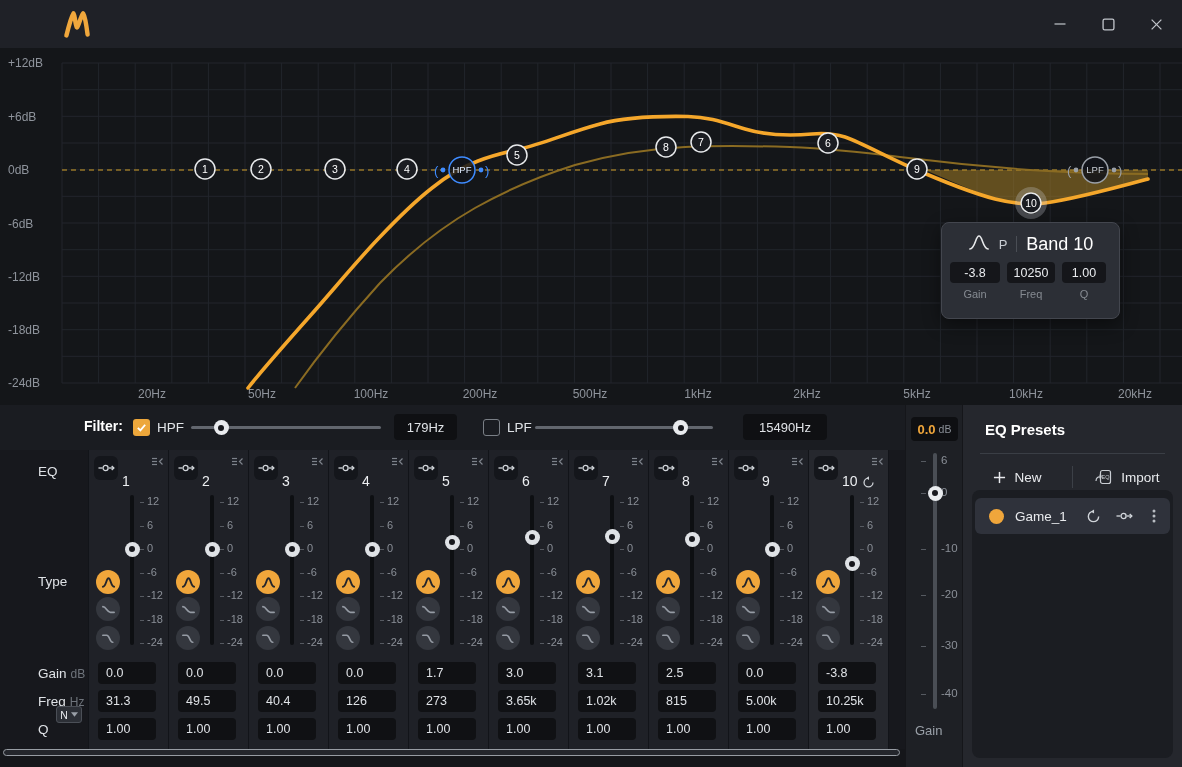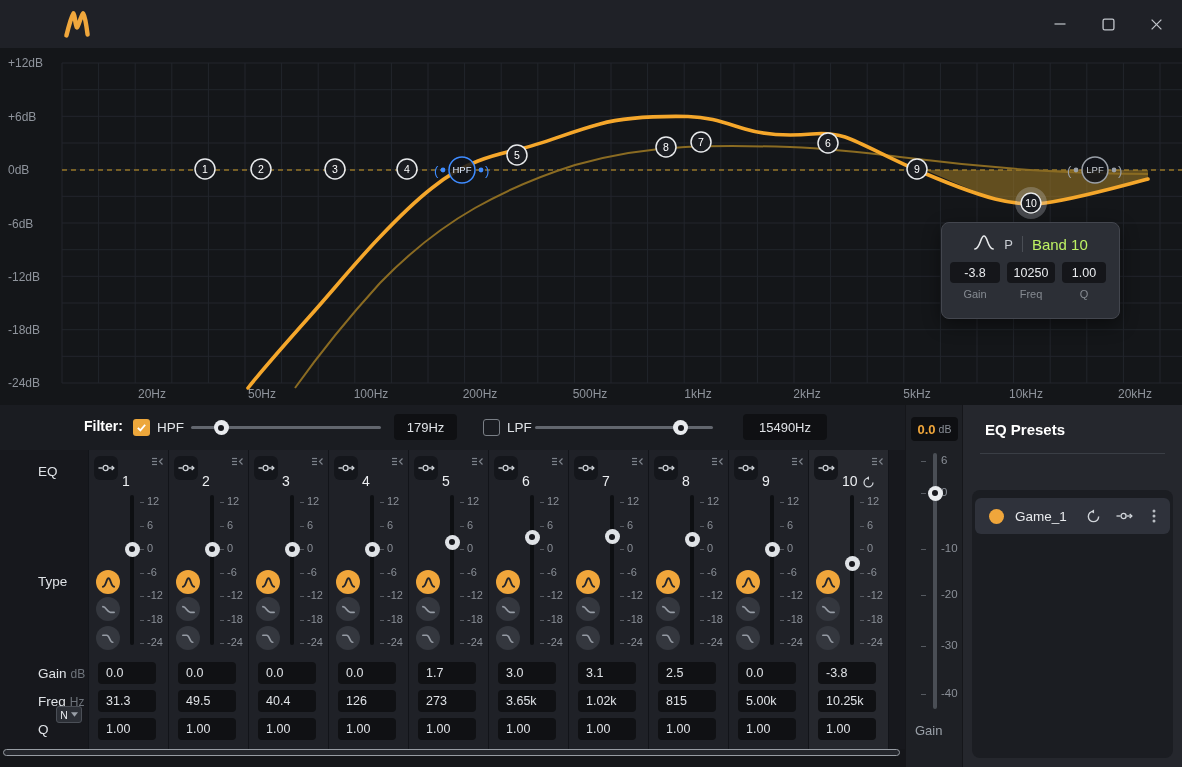--- a/index.html
+++ b/index.html
@@ -15,21 +15,21 @@
   .gl{stroke:#22252c;stroke-width:1;}
   .ax{fill:#8f949c;font-size:12px;}
   .xm{text-anchor:middle;}
   .bn{fill:#ffffff;font-size:10.5px;text-anchor:middle;}
   .fm{font-size:9.5px;text-anchor:middle;}
   
   #tooltip{position:absolute;left:941px;top:222px;width:179px;height:97px;background:#2c2f36;border:1px solid #43464e;border-radius:8px;box-shadow:0 6px 18px rgba(0,0,0,.45);z-index:5;box-sizing:border-box;}
   .tt-head{display:flex;align-items:center;justify-content:center;gap:9px;margin-top:10px;height:22px;}
   .tt-p{color:#c9cdd3;font-size:13px;}
   .tt-sep{width:1px;height:16px;background:#4a4e55;}
-  .tt-title{color:#bef264;font-size:15px;}
+  .tt-title{color:#ffffff;font-size:18px;}
   .tt-vals{display:flex;gap:7px;padding:0 8px;margin-top:7px;}
   .tt-box{height:21px;background:#15161a;border-radius:4px;color:#e9ebee;font-size:12.5px;display:flex;align-items:center;justify-content:center;}
   .tt-vals .tt-box:nth-child(1){width:50px;}
   .tt-vals .tt-box:nth-child(2){width:48px;}
   .tt-vals .tt-box:nth-child(3){width:44px;}
   .tt-labs{display:flex;gap:7px;padding:0 8px;margin-top:5px;color:#868b92;font-size:11px;}
   .tt-labs span{display:inline-block;text-align:center;}
   .tt-labs span:nth-child(1){width:50px;}
   .tt-labs span:nth-child(2){width:48px;}
   .tt-labs span:nth-child(3){width:44px;}
@@ -848,20 +848,38 @@
       <div class="mdash" style="top:289px"></div>
       <div class="mlab" style="top:282px">-40</div>
     </div>
   <div class="mknob" id="mknob" style="top: 80.5px;"></div>
   <div class="mgain">Gain</div>
 </div>
 
 <div id="presets">
   <div class="ptitle">EQ Presets</div>
   <div class="pdiv"></div>
+  <div class="pbtns">
+    <button class="pbtn">
+      <svg width="13" height="13" viewBox="0 0 14 14" stroke="#e8eaed" stroke-width="1.6">
+          <line x1="7" y1="1" x2="7" y2="13"></line>
+          <line x1="1" y1="7" x2="13" y2="7"></line>
+        </svg>
+      <span>New</span>
+    </button>
+    <span class="pbtn-sep"></span>
+    <button class="pbtn">
+      <svg width="18" height="16" viewBox="0 0 18 16" fill="none" stroke="#c9cdd3" stroke-width="1.2">
+        <rect x="5.5" y="1.5" width="10" height="13" rx="2"></rect>
+        <text x="10.5" y="9.5" font-size="5.5" fill="#c9cdd3" stroke="none" text-anchor="middle">EQ</text>
+        <path d="M1 12 C1 8.6 3 7.5 6.5 7.5 M6.5 7.5 L4.6 5.7 M6.5 7.5 L4.6 9.3"></path>
+      </svg>
+      <span>Import</span>
+    </button>
+  </div>
   <div class="plist" id="plist">
       <div class="prow sel">
      <span class="pdot"></span>
      <span class="pname">Game_1</span>
      <span class="picons">
           <span class="pic">
             <svg width="15" height="15" viewBox="0 0 16 16" fill="none" stroke="#cfd3d8" stroke-width="1.5">
               <path d="M13.5 8 A5.5 5.5 0 1 1 8 2.5"></path>
               <path d="M8.6 0.4 L8.6 4.9 L5.2 2.7 Z" fill="#cfd3d8" stroke="none"></path>
             </svg>

